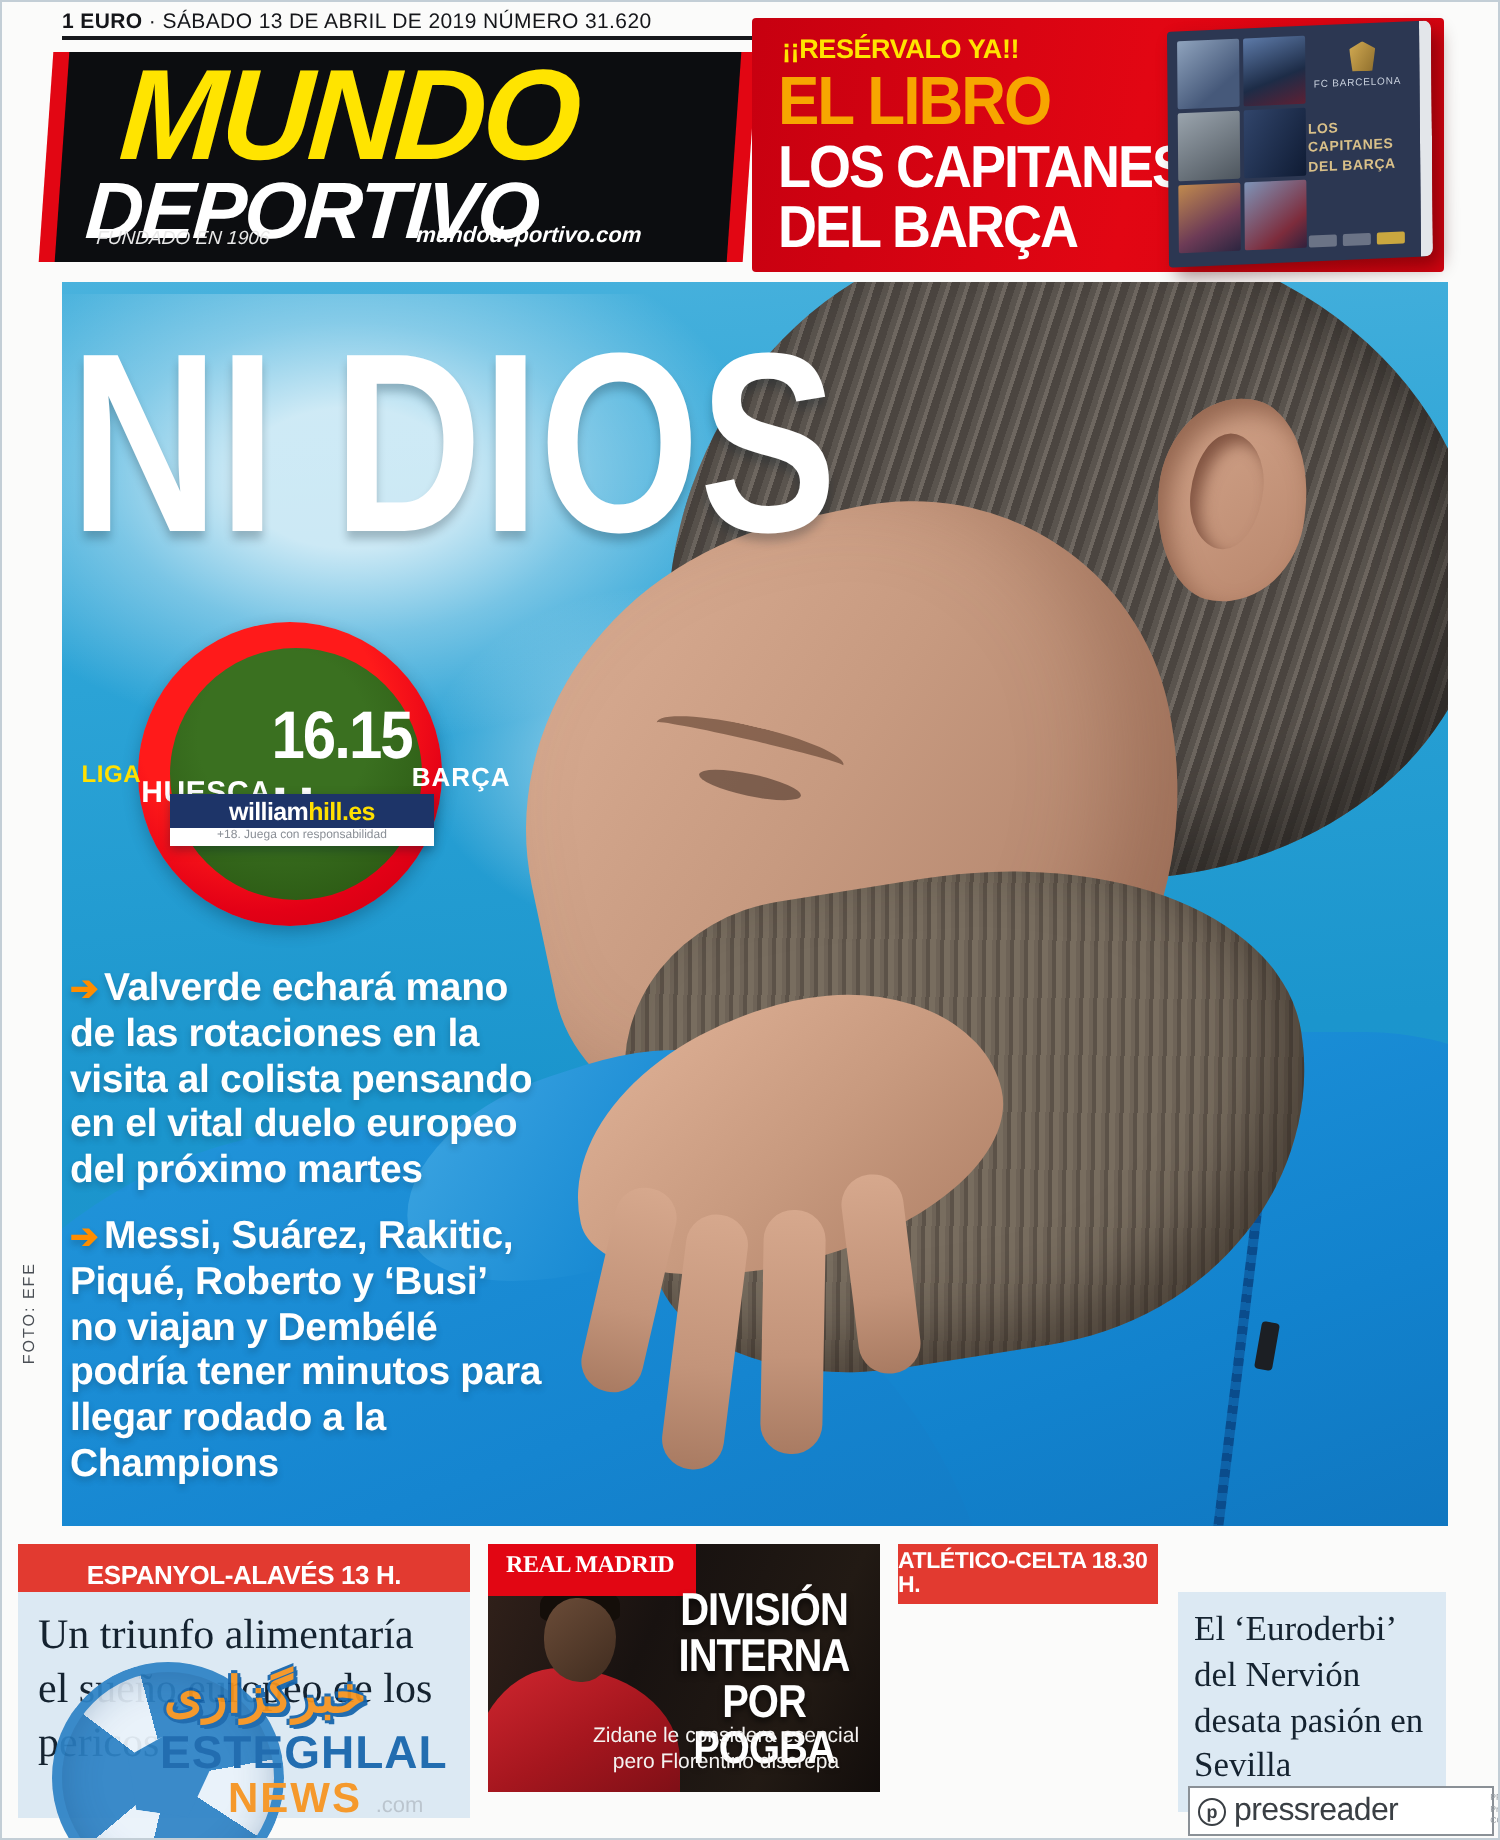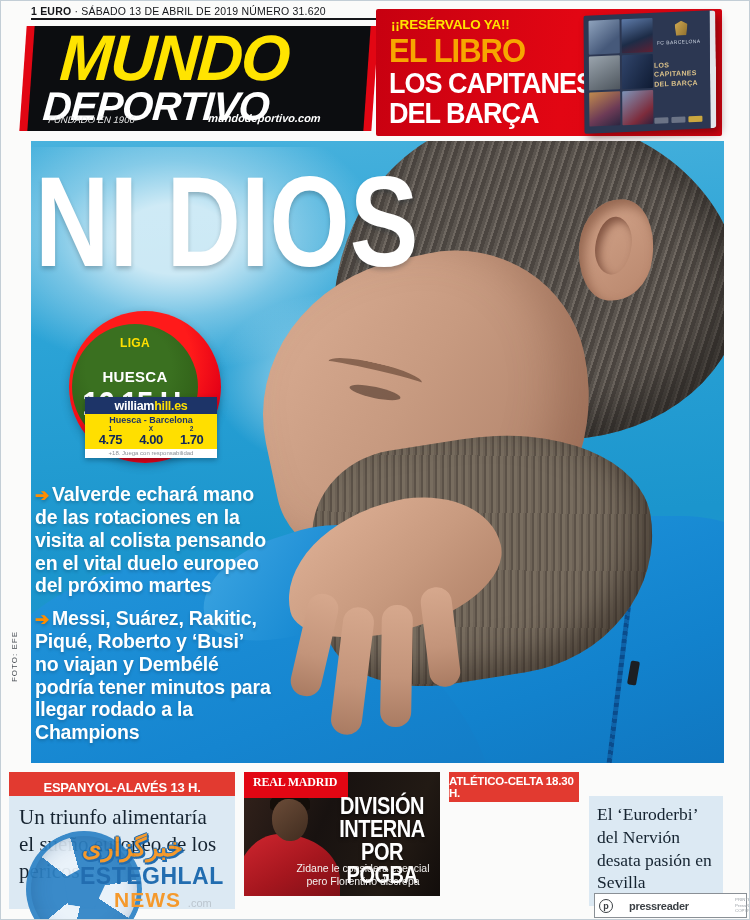--- a/index.html
+++ b/index.html
@@ -83,23 +83,23 @@
     background:repeating-linear-gradient(0deg,#0a4c8c 0 4px,#0e62a8 4px 8px); }
   .zip-pull { position:absolute; left:598px; top:520px; width:9px; height:24px; z-index:3; transform:rotate(10deg); background:#1c1f24; border-radius:2px; }
   
   .headline { position:absolute; left:4px; top:8px; z-index:10; font-size:103px; font-weight:bold; color:#ffffff;
     letter-spacing:0px; transform:scaleY(1.24); transform-origin:0 0; white-space:nowrap;
     text-shadow:0 3px 4px rgba(10,30,45,.25); }
   
   .badge { position:absolute; left:38px; top:170px; width:152px; height:152px; z-index:11;
     background:radial-gradient(circle at 40% 32%, #ff1a1a 0 45%, #e30016 70%, #c4000f 100%); border-radius:50%;
     box-shadow:0 3px 8px rgba(0,40,60,.3); }
-  .badge-inner { position:absolute; left:3px; top:13px; width:126px; height:126px; border-radius:50%;
+  .badge-inner { position:absolute; left:16px; top:13px; width:126px; height:126px; border-radius:50%;
     background:radial-gradient(circle at 45% 35%, #3a7020 0 40%, #2d5c15 80%, #24510f 100%);
-    display:flex; flex-direction:column; align-items:center; justify-content:center; }
+    display:flex; flex-direction:row; align-items:center; justify-content:center; }
   .badge-league { font-size:12px; font-weight:bold; color:#ffe000; letter-spacing:.3px; }
   .badge-opp { font-size:15px; font-weight:bold; color:#ffffff; letter-spacing:.3px; margin-top:18px;text-align:right; }
   .badge-time { font-size:30px; font-weight:bold; color:#ffffff; letter-spacing:-1px; transform:scaleY(1.12); margin-top:2px; }
   .badge-team { font-size:13px; font-weight:bold; color:#ffffff; letter-spacing:.5px; margin-top:3px; }
   
   .wh { position:absolute; left:54px; top:256px; width:132px; z-index:12; box-shadow:0 2px 5px rgba(0,30,50,.35); }
   .wh-top { background:#1d3468; height:17px; display:flex; align-items:center; justify-content:center; font-size:12.5px; font-weight:bold; letter-spacing:-.3px; }
   .wh-top .w { color:#ffffff; } .wh-top .h { color:#ffdf00; }
   .wh-mid { background:#ffdf00; padding:1px 5px 2px; }
   .wh-match { font-size:9px; font-weight:bold; color:#1d3468; text-align:center; }
@@ -151,21 +151,21 @@
   .wm-farsi { position:absolute; left:56px; top:8px; font-size:25px; font-weight:bold; color:#f7941d;
     text-shadow:-1.5px 0 #1464ac,1.5px 0 #1464ac,0 -1.5px #1464ac,0 1.5px #1464ac,2px 2px 0 #1464ac; }
   .wm-name { position:absolute; left:54px; top:38px; font-size:23px; font-weight:bold; color:#1464ac; letter-spacing:.5px; }
   .wm-news { position:absolute; left:88px; top:63px; font-size:21px; font-weight:bold; color:#f7941d; letter-spacing:1px; }
   .wm-dotcom { font-size:11px; font-weight:normal; color:#b9c3cc; letter-spacing:0; }
   
   .pr { position:absolute; left:593px; top:892px; width:153px; height:25px; z-index:30; background:#ffffff;
     border:1px solid #8a9096; display:flex; align-items:center; padding:2px 4px; gap:4px; }
   .pr-badge { width:14px; height:14px; border:1.5px solid #3a3f44; border-radius:50%; display:flex; align-items:center;
     justify-content:center; font-size:9px; font-weight:bold; color:#3a3f44; flex:0 0 auto; }
-  .pr-brand { font-size:11px; font-weight:bold; color:#3a3f44; letter-spacing:-.3px;margin-left:12px; }
+  .pr-brand { font-size:16px; font-weight:normal; color:#3a3f44; letter-spacing:-.3px; }
   .pr-lines { margin-left:auto; text-align:left; font-size:6px; color:#9aa0a6; line-height:1.3; transform:scale(.72); transform-origin:right center; white-space:nowrap; }
 </style>
 </head>
 <body>
 
 <div class="page">
 
   <div class="dateline">
     <span class="price">1 EURO</span>
     <span>· SÁBADO 13 DE ABRIL DE 2019 NÚMERO 31.620</span>
@@ -234,33 +234,20 @@
         <div class="badge-time">16.15 H.</div>
         <div class="badge-team">BARÇA</div>
       </div>
     </div>
 
     <div class="wh">
       <div class="wh-top">
         <span class="w">william</span>
           <span class="h">hill.es</span>
       </div>
-      <div class="wh-mid">
-        <div class="wh-match">Huesca - Barcelona</div>
-        <div class="wh-row wh-cols">
-          <span>1</span>
-          <span>X</span>
-          <span>2</span>
-        </div>
-        <div class="wh-row wh-odds">
-          <span>4.75</span>
-          <span>4.00</span>
-          <span>1.70</span>
-        </div>
-      </div>
       <div class="wh-foot">+18. Juega con responsabilidad</div>
     </div>
 
     <p class="bullets b2">
       <span class="arrow">➔</span><span>Messi, Suárez, Rakitic, Piqué, Roberto y ‘Busi’ no viajan y Dembélé podría tener minutos para llegar rodado a la Champions</span>
     </p>
     <p class="bullets b1">
       <span class="arrow">➔</span><span>Valverde echará mano de las rotaciones en la visita al colista pensando en el vital duelo europeo del próximo martes</span>
     </p>
   </div>

